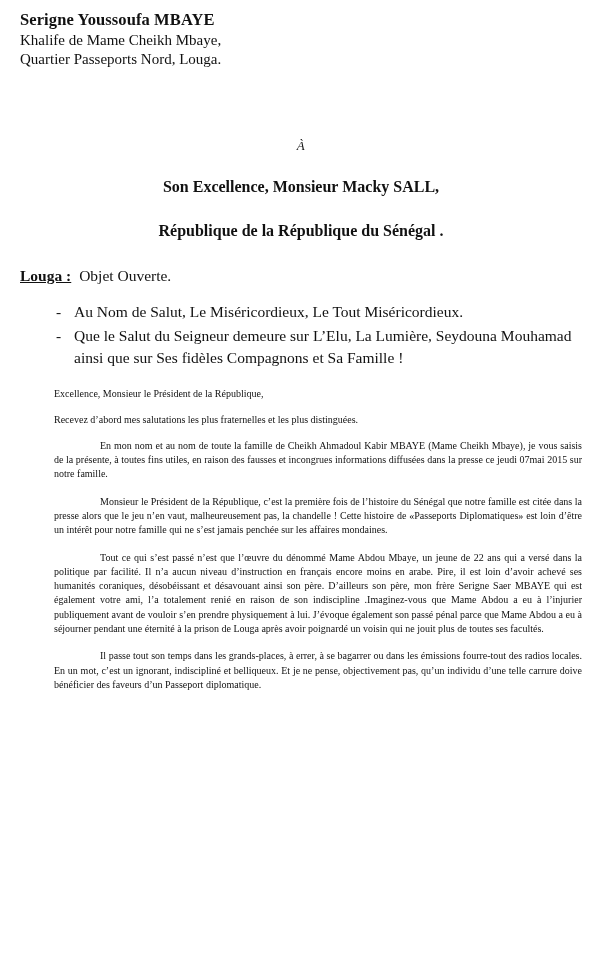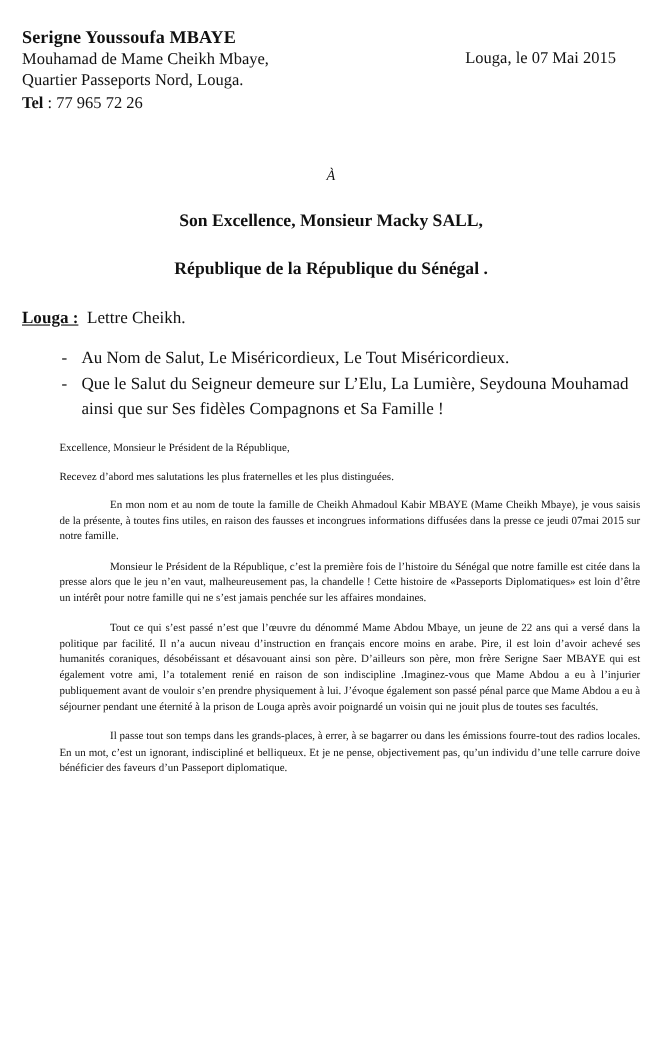--- a/index.html
+++ b/index.html
@@ -11,21 +11,21 @@
     height: 960px;
     background: #ffffff;
     font-family: "Liberation Serif", serif;
     color: #111111;
     overflow: hidden;
   }
   .page {
     width: 600px;
     height: 960px;
     box-sizing: border-box;
-    padding: 24px 18px 0 20px;
+    padding: 10px 18px 0 20px;
     position: relative;
   }
 
   
   .letterhead {
     position: relative;
     min-height: 80px;
   }
   .sender {
     width: 330px;
@@ -126,39 +126,34 @@
   p.tight { margin-bottom: 12px; }
 </style>
 </head>
 <body>
 
 <div class="page">
 
   <div class="letterhead">
     <div class="sender">
       <div class="sender-name">Serigne Youssoufa MBAYE</div>
-      <div class="sender-line">Mouhamad de Mame Cheikh Mbaye,</div>
+      <div class="sender-line">Khalife de Mame Cheikh Mbaye,</div>
       <div class="sender-line">Quartier Passeports Nord, Louga.</div>
-      <div class="sender-tel">
-        <span class="tel-label">Tel</span>
-        <span>: 77 965 72 26</span>
-      </div>
     </div>
-    <div class="place-date">Louga, le 07 Mai 2015</div>
   </div>
 
   <div class="addressee">
     <div class="a-mark">À</div>
     <div class="addressee-line">Son Excellence, Monsieur Macky SALL,</div>
     <div class="addressee-line">République de la République du Sénégal .</div>
   </div>
 
   <div class="object">
     <span class="object-label">Louga :</span>
-    <span class="object-value">Lettre Cheikh.</span>
+    <span class="object-value">Objet Ouverte.</span>
   </div>
 
   <div class="invocations">
     <div class="invocation-row">
       <span class="invocation-dash">-</span>
       <span class="invocation-text">Au Nom de Salut, Le Miséricordieux, Le Tout Miséricordieux.</span>
     </div>
     <div class="invocation-row">
       <span class="invocation-dash">-</span>
       <span class="invocation-text">Que le Salut du Seigneur demeure sur L’Elu, La Lumière, Seydouna Mouhamad ainsi que sur Ses fidèles Compagnons et Sa Famille !</span>

